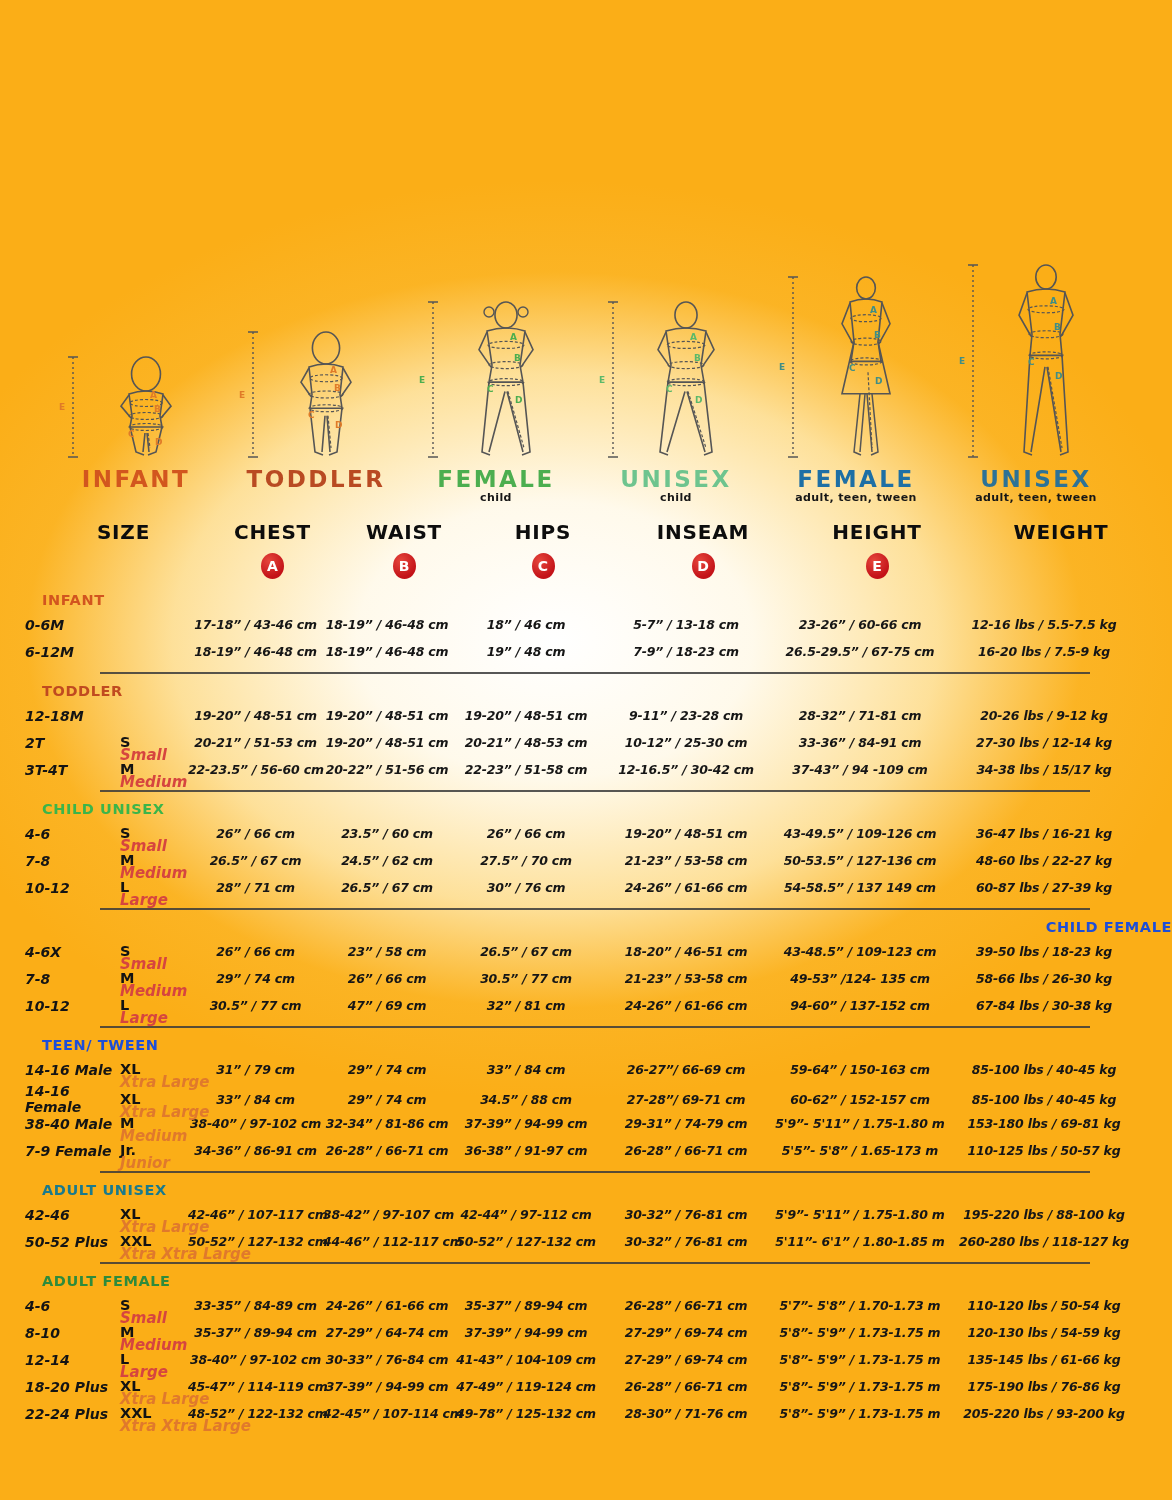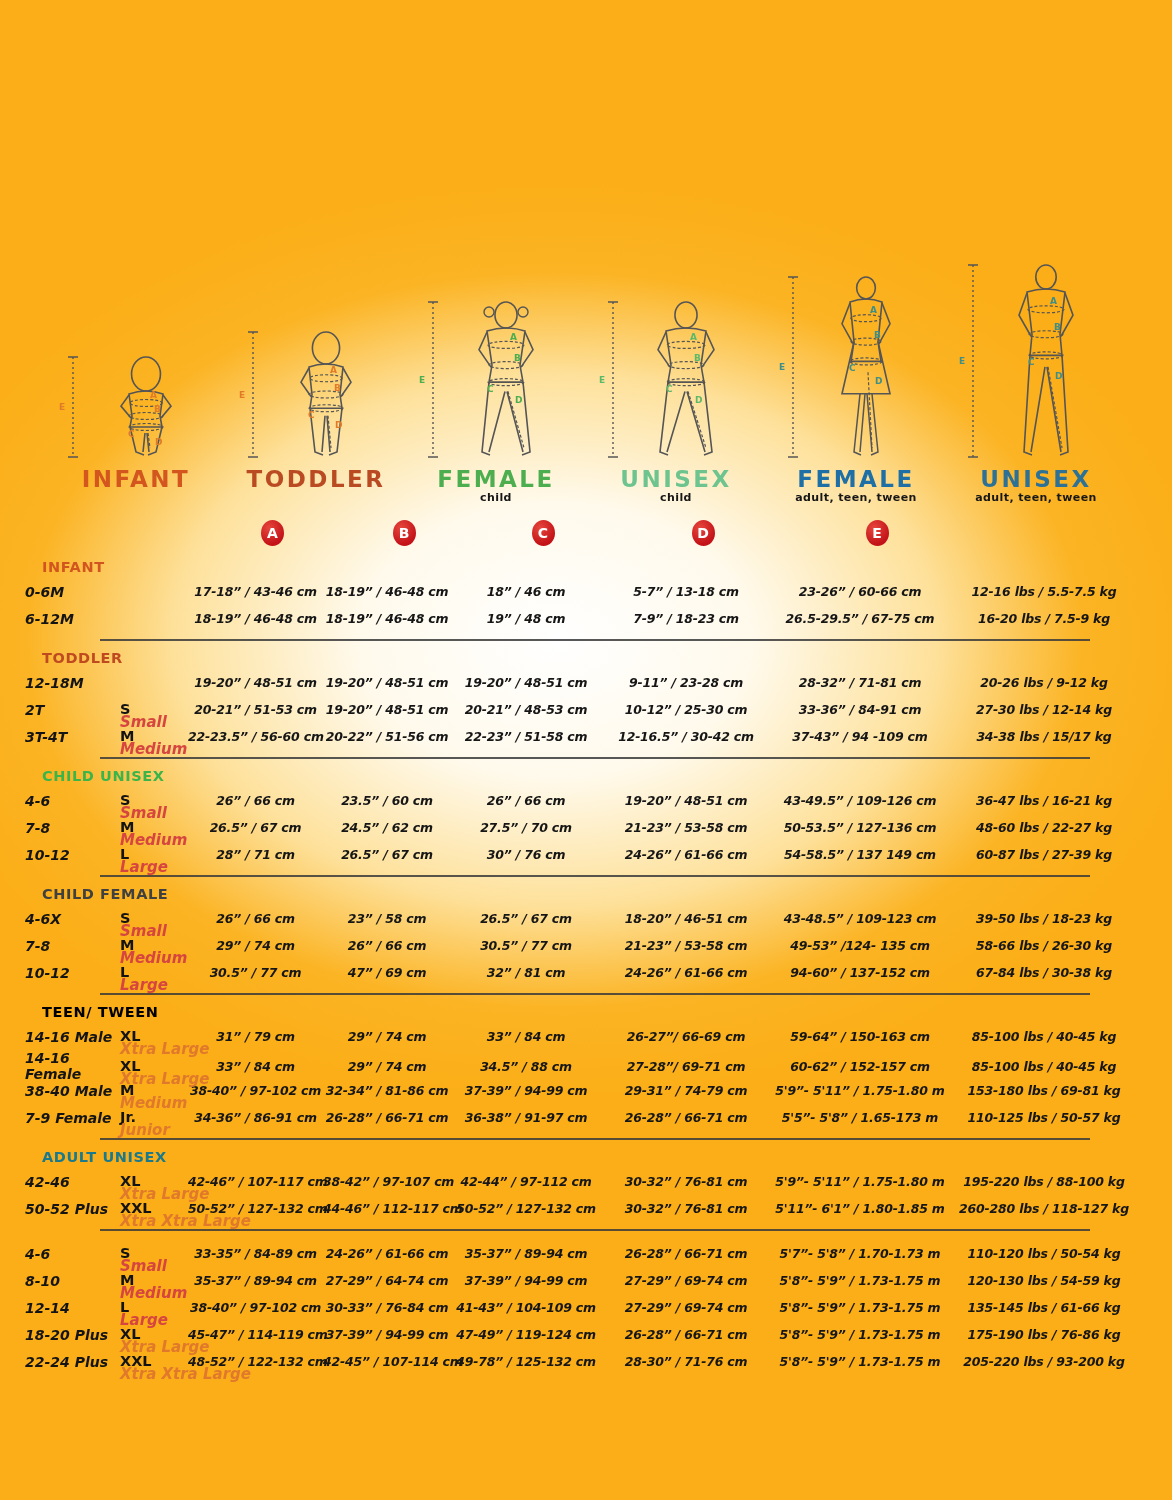--- a/index.html
+++ b/index.html
@@ -186,20 +186,29 @@
           <text x="77" y="113.36000000000001" font-size="9" font-weight="bold" fill="#3f8e87">C</text>
           <text x="104" y="126.88000000000001" font-size="9" font-weight="bold" fill="#3f8e87">D</text>
         </svg>
       </div>
       <div class="fig-label" style="color: rgb(45, 114, 150);">UNISEX</div>
       <div class="fig-sub">adult, teen, tween</div>
     </div>
   </div>
 
 <div class="table">
+  <div class="thead" id="thead">
+      <div class="th">SIZE</div>
+      <div class="th">CHEST</div>
+      <div class="th">WAIST</div>
+      <div class="th">HIPS</div>
+      <div class="th">INSEAM</div>
+      <div class="th">HEIGHT</div>
+      <div class="th">WEIGHT</div>
+    </div>
   <div class="badges" id="badges">
       <div></div>
       <div>
         <div class="badge">A</div>
       </div>
       <div>
         <div class="badge">B</div>
       </div>
       <div>
         <div class="badge">C</div>
@@ -298,21 +307,21 @@
           <div class="cell">28” / 71 cm</div>
           <div class="cell">26.5” / 67 cm</div>
           <div class="cell">30” / 76 cm</div>
           <div class="cell">24-26” / 61-66 cm</div>
           <div class="cell">54-58.5” / 137 149 cm</div>
           <div class="cell">60-87 lbs / 27-39 kg</div>
         </div>
         <div class="divider"></div>
       </div>
       <div class="section">
-        <h3 class="sec-title" style="color: #404040;">CHILD FEMALE</h3>
+        <h3 class="sec-title" style="color: #1d4ed8; text-align: right;">CHILD FEMALE</h3>
         <div class="row">
           <div class="rlabel">4-6X</div>
           <div class="sizewrap"><span class="szletter">S</span><div class="szsub" style="color: rgb(214, 69, 63);">Small</div></div>
           <div class="cell">26” / 66 cm</div>
           <div class="cell">23” / 58 cm</div>
           <div class="cell">26.5” / 67 cm</div>
           <div class="cell">18-20” / 46-51 cm</div>
           <div class="cell">43-48.5” / 109-123 cm</div>
           <div class="cell">39-50 lbs / 18-23 kg</div>
         </div>
@@ -332,21 +341,21 @@
           <div class="cell">30.5” / 77 cm</div>
           <div class="cell">47” / 69 cm</div>
           <div class="cell">32” / 81 cm</div>
           <div class="cell">24-26” / 61-66 cm</div>
           <div class="cell">94-60” / 137-152 cm</div>
           <div class="cell">67-84 lbs / 30-38 kg</div>
         </div>
         <div class="divider"></div>
       </div>
       <div class="section">
-        <h3 class="sec-title" style="color: #000000;">TEEN/ TWEEN</h3>
+        <h3 class="sec-title" style="color: #1d4ed8;">TEEN/ TWEEN</h3>
         <div class="row">
           <div class="rlabel">14-16 Male</div>
           <div class="sizewrap"><span class="szletter">XL</span><div class="szsub" style="color: rgb(224, 121, 44);">Xtra Large</div></div>
           <div class="cell">31” / 79 cm</div>
           <div class="cell">29” / 74 cm</div>
           <div class="cell">33” / 84 cm</div>
           <div class="cell">26-27”/ 66-69 cm</div>
           <div class="cell">59-64” / 150-163 cm</div>
           <div class="cell">85-100 lbs / 40-45 kg</div>
         </div>
@@ -400,20 +409,21 @@
           <div class="cell">50-52” / 127-132 cm</div>
           <div class="cell">44-46” / 112-117 cm</div>
           <div class="cell">50-52” / 127-132 cm</div>
           <div class="cell">30-32” / 76-81 cm</div>
           <div class="cell">5'11”- 6'1” / 1.80-1.85 m</div>
           <div class="cell">260-280 lbs / 118-127 kg</div>
         </div>
         <div class="divider"></div>
       </div>
       <div class="section">
+        <h3 class="sec-title" style="color: rgb(46, 139, 60);">ADULT FEMALE</h3>
         <div class="row">
           <div class="rlabel">4-6</div>
           <div class="sizewrap"><span class="szletter">S</span><div class="szsub" style="color: rgb(214, 69, 63);">Small</div></div>
           <div class="cell">33-35” / 84-89 cm</div>
           <div class="cell">24-26” / 61-66 cm</div>
           <div class="cell">35-37” / 89-94 cm</div>
           <div class="cell">26-28” / 66-71 cm</div>
           <div class="cell">5'7”- 5'8” / 1.70-1.73 m</div>
           <div class="cell">110-120 lbs / 50-54 kg</div>
         </div>

